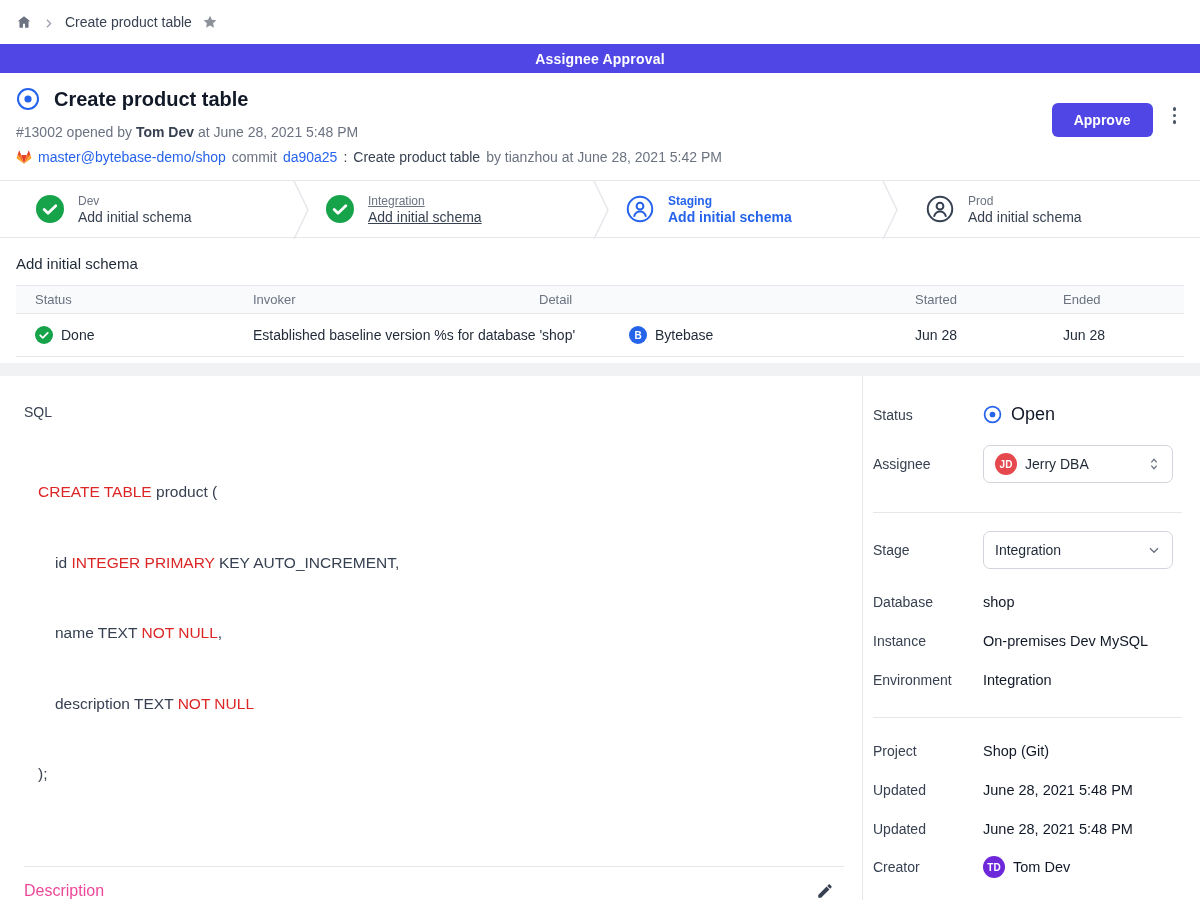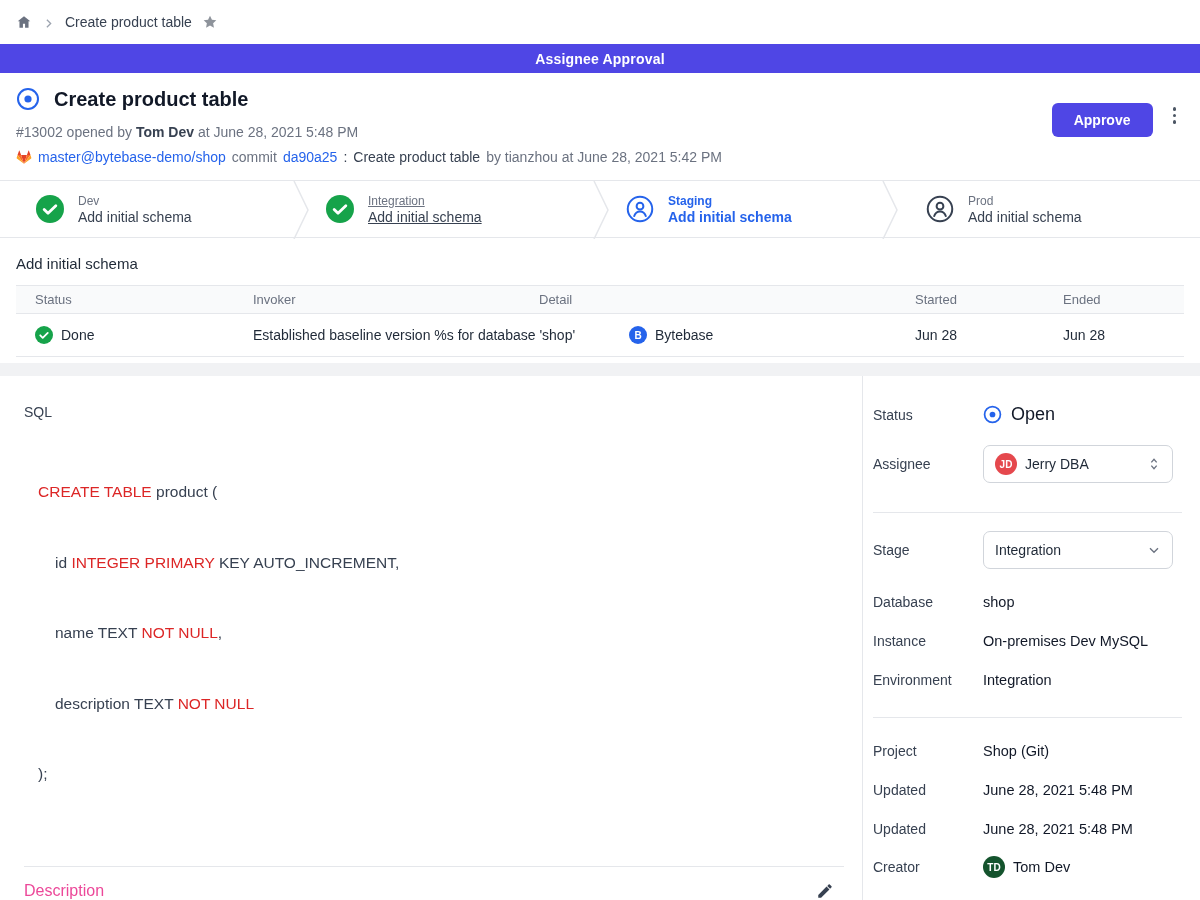--- a/index.html
+++ b/index.html
@@ -350,18 +350,18 @@
       <span class="side-label">Updated</span>
       <span class="side-value">June 28, 2021 5:48 PM</span>
     </div>
     <div class="side-row row-plain2">
       <span class="side-label">Updated</span>
       <span class="side-value">June 28, 2021 5:48 PM</span>
     </div>
     <div class="side-row row-creator">
       <span class="side-label">Creator</span>
       <span class="side-value">
-        <span class="avatar md" style="background:#14532d">TD</span>
+        <span class="avatar md" style="background:#6d28d9">TD</span>
         <span>Tom Dev</span>
       </span>
     </div>
   </div>
 </div>
 
 </body></html>

